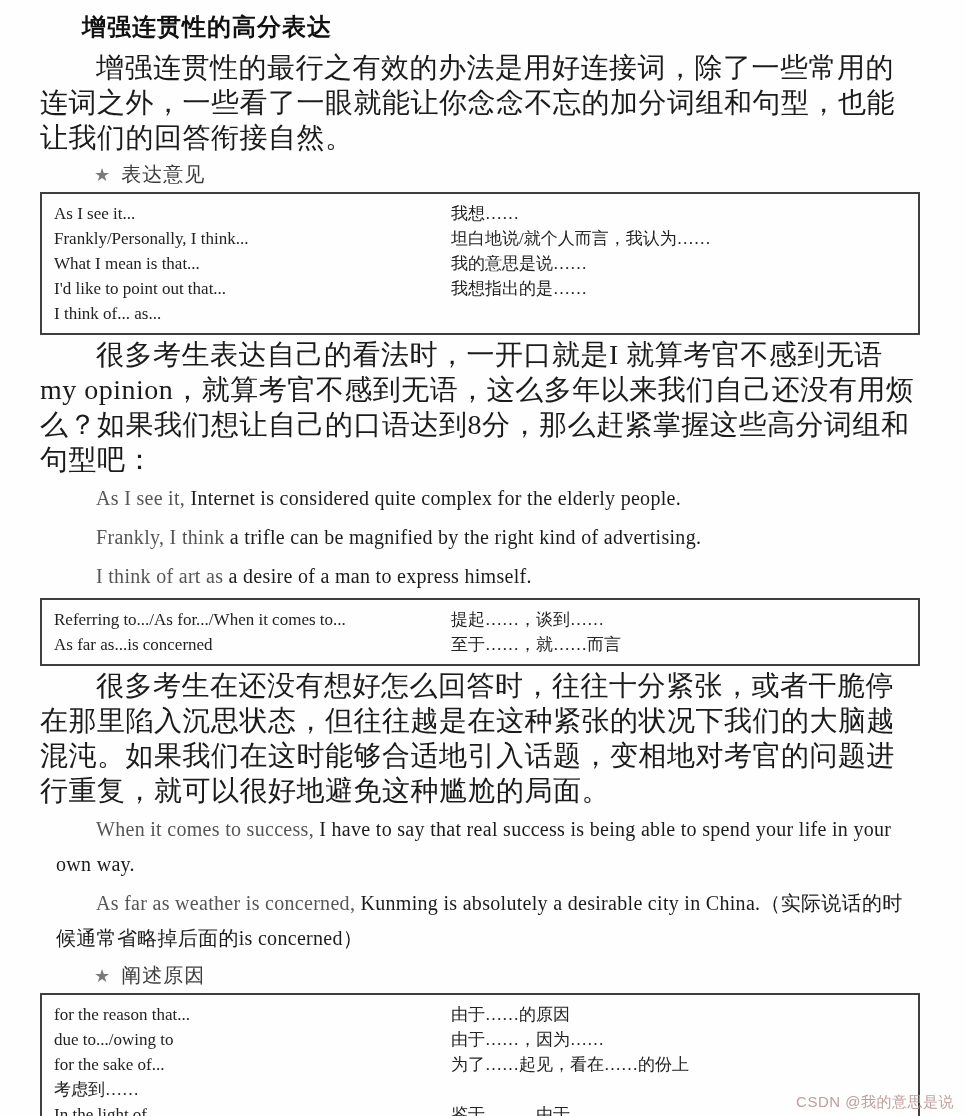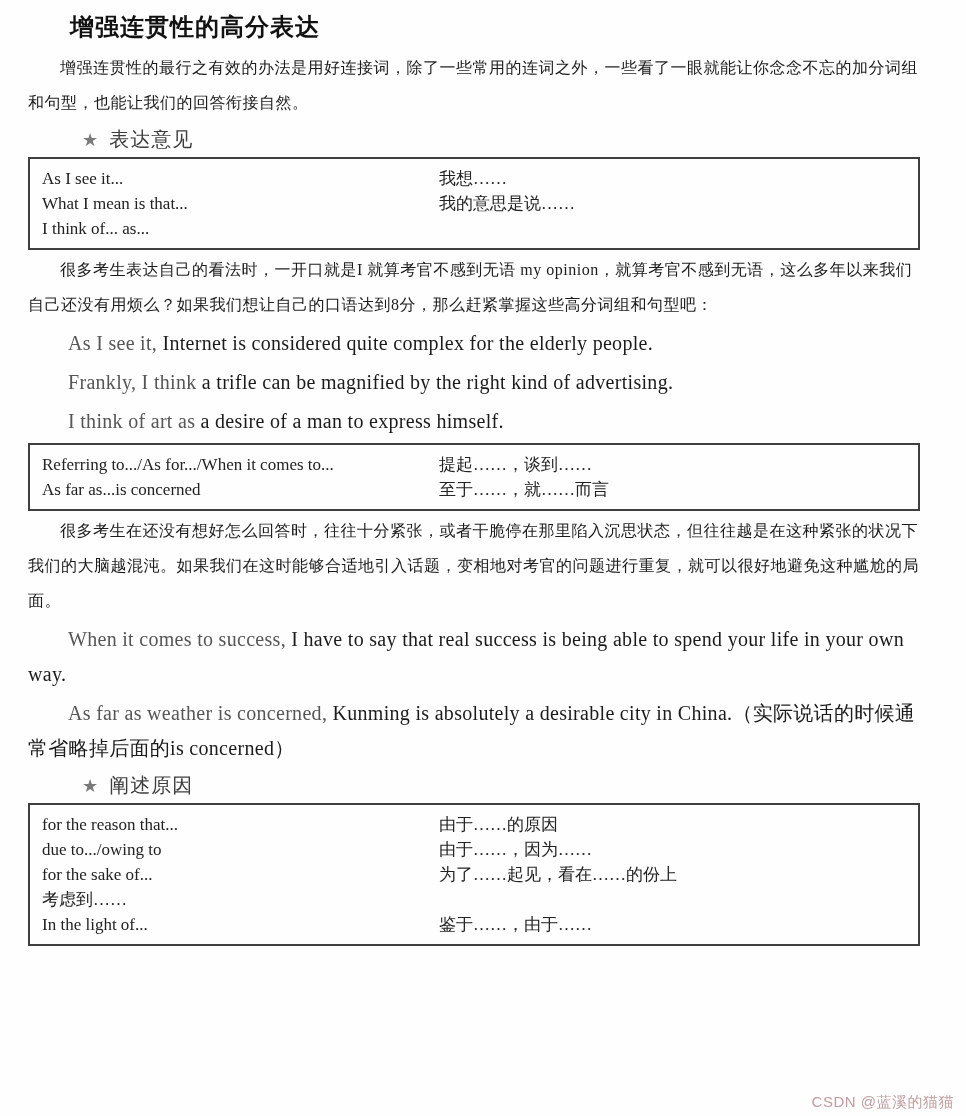--- a/index.html
+++ b/index.html
@@ -1,33 +1,33 @@
 <!DOCTYPE html>
 <html><head>
 <meta charset="utf-8">
 <style>
   html,body { margin:0; padding:0; background:#ffffff; }
   .page {
     position:relative;
     width:966px; height:1116px;
     box-sizing:border-box;
-    padding:6px 46px 0 28px;
+    padding:6px 46px 0 40px;
     background:#fefefe;
     color:#1b1b1b;
     font-family:"Liberation Serif","DejaVu Serif",serif;
     overflow:hidden;
   }
   .title {
     font-family:"Liberation Sans","DejaVu Sans",sans-serif;
     font-size:24px; font-weight:bold; color:#111;
     margin:6px 0 8px 42px; line-height:30px;
     letter-spacing:1px;
   }
   p.body {
-    font-size:16px; line-height:35px;
+    font-size:28px; line-height:35px;
     margin:2px 0; text-indent:2em;
     letter-spacing:0.5px;
   }
   .section-head {
     font-family:"Liberation Sans","DejaVu Sans",sans-serif;
     font-size:20px; color:#3d3d3d;
     margin:6px 0 4px 54px; line-height:26px;
     letter-spacing:1px;
   }
   .star { color:#7a7a7a; margin-right:10px; font-size:18px; }
@@ -36,21 +36,21 @@
     margin:2px 0;
     padding:7px 12px;
     font-size:17px; line-height:25px;
     color:#222;
   }
   .trow { display:flex;align-items:center; }
   .trow .en { flex:0 0 397px; }
   .trow .zh { flex:1; }
   p.example {
     font-size:20px; line-height:35px;
-    margin:4px 0; text-indent:2em;
+    margin:4px 16px; text-indent:2em;
     letter-spacing:0.3px;
   }
   .lead { color:#565656; }
   .rest { color:#1b1b1b; }
   .watermark {
     position:absolute; right:12px; bottom:4px;
     font-family:"Liberation Sans","DejaVu Sans",sans-serif;
     font-size:15px; color:rgba(180,140,140,0.85);
     letter-spacing:0.5px;
   }
@@ -67,22 +67,30 @@
   <div class="section-head">
     <span class="star">★</span><span>表达意见</span>
   </div>
 
   <div class="phrase-table">
     <div class="trow">
       <span class="en">As I see it...</span>
       <span class="zh">我想……</span>
     </div>
     <div class="trow">
+      <span class="en">Frankly/Personally, I think...</span>
+      <span class="zh">坦白地说/就个人而言，我认为……</span>
+    </div>
+    <div class="trow">
       <span class="en">What I mean is that...</span>
       <span class="zh">我的意思是说……</span>
+    </div>
+    <div class="trow">
+      <span class="en">I'd like to point out that...</span>
+      <span class="zh">我想指出的是……</span>
     </div>
     <div class="trow">
       <span class="en">I think of... as...</span>
     </div>
   </div>
 
   <p class="body">很多考生表达自己的看法时，一开口就是I 就算考官不感到无语 my opinion，就算考官不感到无语，这么多年以来我们自己还没有用烦么？如果我们想让自己的口语达到8分，那么赶紧掌握这些高分词组和句型吧：</p>
 
   <p class="example"><span class="lead">As I see it,</span><span class="rest"> Internet is considered quite complex for the elderly people.</span></p>
   <p class="example"><span class="lead">Frankly, I think</span><span class="rest"> a trifle can be magnified by the right kind of advertising.</span></p>
@@ -124,15 +132,15 @@
     </div>
     <div class="trow">
       <span class="zh">考虑到……</span>
     </div>
     <div class="trow">
       <span class="en">In the light of...</span>
       <span class="zh">鉴于……，由于……</span>
     </div>
   </div>
 
-  <div class="watermark">CSDN @蓝溪的猫猫</div>
+  <div class="watermark">CSDN @我的意思是说</div>
 
 </div>
 
 </body></html>

